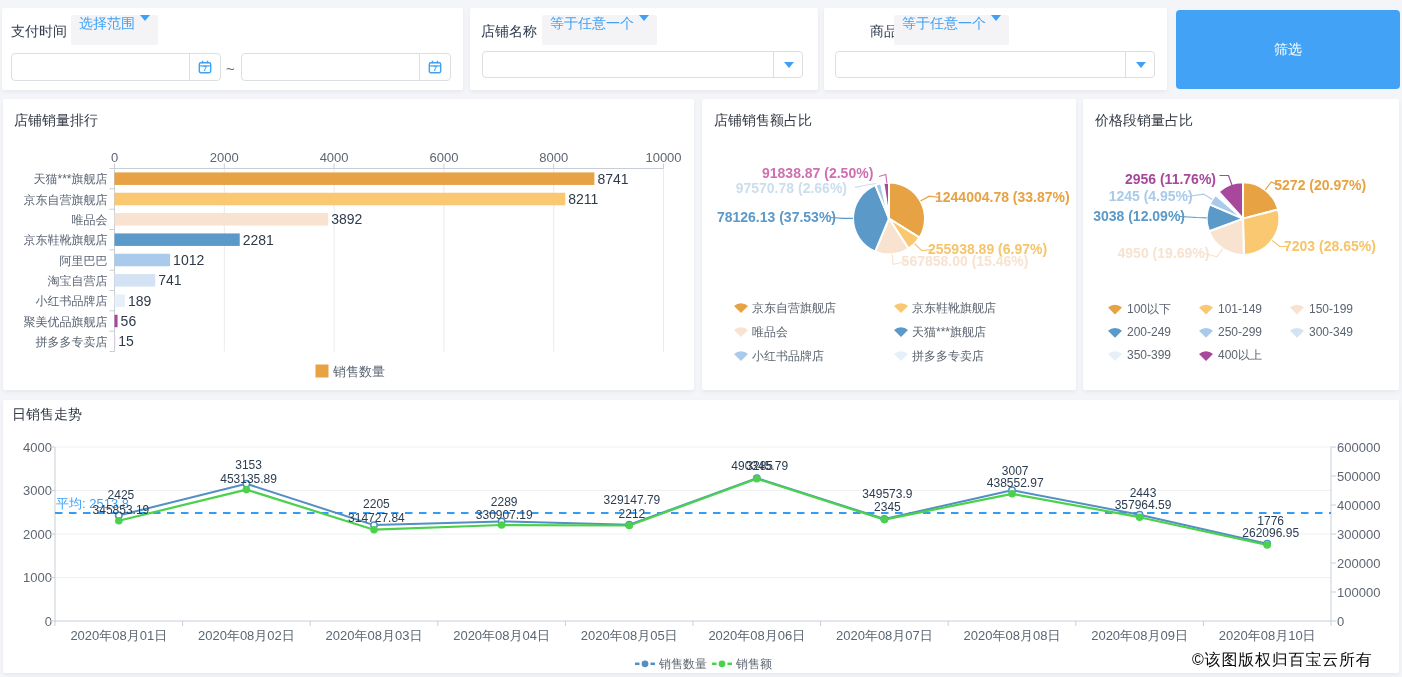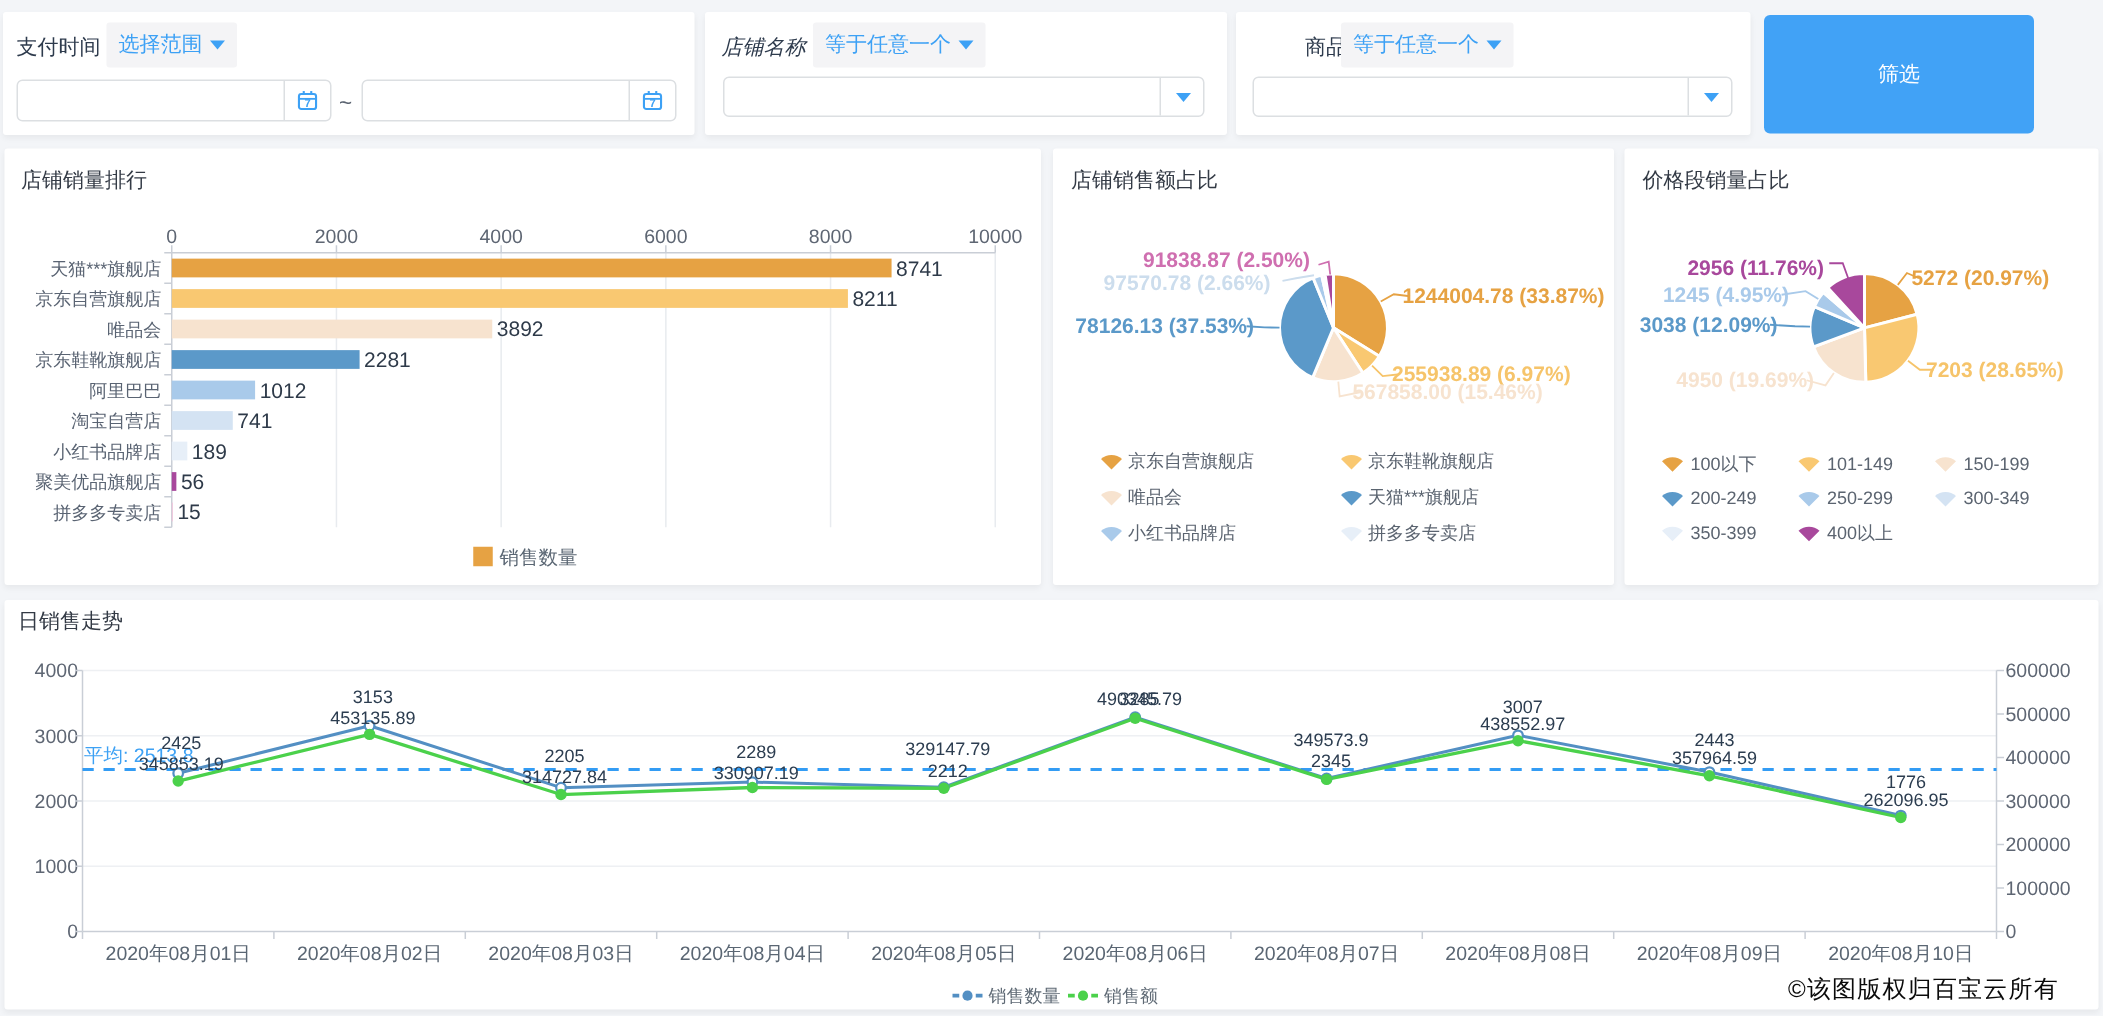--- a/index.html
+++ b/index.html
@@ -1,30 +1,30 @@
 <!DOCTYPE html>
 <html><head><meta charset="utf-8">
 <style>
 *{margin:0;padding:0;box-sizing:border-box;}
 body{width:1402px;height:677px;background:#f3f5f8;font-family:"Liberation Sans",sans-serif;position:relative;overflow:hidden;}
 .panel{position:absolute;background:#fff;border-radius:2px;box-shadow:0 2px 4px rgba(0,0,0,0.055);}
 .lbl{position:absolute;font-size:14px;color:#2e3b4d;}
-.chip{position:absolute;background:#f4f4f6;border-radius:2px;display:flex;align-items:center;padding:0 8px;height:30px;}
+.chip{position:absolute;background:#f4f4f6;border-radius:2px;display:flex;padding:0 8px;height:30px;}
 .chip span{font-size:14px;color:#3da1f5;}
 .tri{width:0;height:0;border-left:5.5px solid transparent;border-right:5.5px solid transparent;border-top:6.5px solid #3da1f5;margin-left:5px;}
 .inp{position:absolute;background:#fff;border:1px solid #dcdfe2;border-radius:4px;}
 .sep{position:absolute;top:0;bottom:0;width:1px;background:#dcdfe2;}
 svg{position:absolute;left:0;top:0;}
 </style></head>
 <body>
 
 <div class="panel" style="left:2px;top:8px;width:461px;height:82px;"></div>
 <div class="panel" style="left:470px;top:8px;width:348px;height:82px;"></div>
 <div class="panel" style="left:824px;top:8px;width:343px;height:82px;"></div>
-<div style="position:absolute;left:1176px;top:10px;width:180px;height:79px;background:#41a2f6;border-radius:4px;color:#fff;font-size:14px;display:flex;align-items:center;justify-content:center;">筛选</div>
+<div style="position:absolute;left:1176px;top:10px;width:224px;height:79px;background:#41a2f6;border-radius:4px;color:#fff;font-size:14px;display:flex;align-items:center;justify-content:center;">筛选</div>
 <div class="lbl" style="left:11px;top:23px;text-align:right;">支付时间</div>
 <div class="chip" style="left:71px;top:15px;">
     <span>选择范围</span>
     <div class="tri"></div>
   </div>
 <div class="inp" style="left:11px;top:53px;width:210px;height:28px;">
     <div class="sep" style="right:30px;"></div>
     <div style="position:absolute;right:8px;top:6px;"><svg width="14" height="14" viewBox="0 0 14 14" style="position:static">
         <rect x="1.3" y="2.7" width="11.4" height="10" rx="1.6" fill="none" stroke="#3da1f5" stroke-width="1.4"></rect>
         <line x1="1.3" y1="5.9" x2="12.7" y2="5.9" stroke="#3da1f5" stroke-width="1.2"></line>
@@ -37,21 +37,21 @@
 <div class="inp" style="left:241px;top:53px;width:210px;height:28px;">
     <div class="sep" style="right:30px;"></div>
     <div style="position:absolute;right:8px;top:6px;"><svg width="14" height="14" viewBox="0 0 14 14" style="position:static">
         <rect x="1.3" y="2.7" width="11.4" height="10" rx="1.6" fill="none" stroke="#3da1f5" stroke-width="1.4"></rect>
         <line x1="1.3" y1="5.9" x2="12.7" y2="5.9" stroke="#3da1f5" stroke-width="1.2"></line>
         <line x1="4.5" y1="0.7" x2="4.5" y2="3.2" stroke="#3da1f5" stroke-width="1.4"></line>
         <line x1="9.5" y1="0.7" x2="9.5" y2="3.2" stroke="#3da1f5" stroke-width="1.4"></line>
         <text x="7.1" y="11.3" font-size="7.5" fill="#3da1f5" text-anchor="middle" font-weight="bold" font-family="Liberation Sans">7</text>
       </svg></div>
   </div>
-<div class="lbl" style="left:481px;top:23px;font-style:italic;">店铺名称</div>
+<div class="lbl" style="left:481px;top:23px;">店铺名称</div>
 <div class="chip" style="left:542px;top:15px;">
     <span>等于任意一个</span>
     <div class="tri"></div>
   </div>
 <div class="inp" style="left:482px;top:51px;width:321px;height:27px;">
     <div class="sep" style="right:28px;"></div>
     <div class="tri" style="position:absolute;right:8px;top:10px;margin:0;"></div>
   </div>
 <div class="lbl" style="left:834px;top:23px;margin-left:36px;">商品编码</div>
 <div class="chip" style="left:894px;top:15px;">

